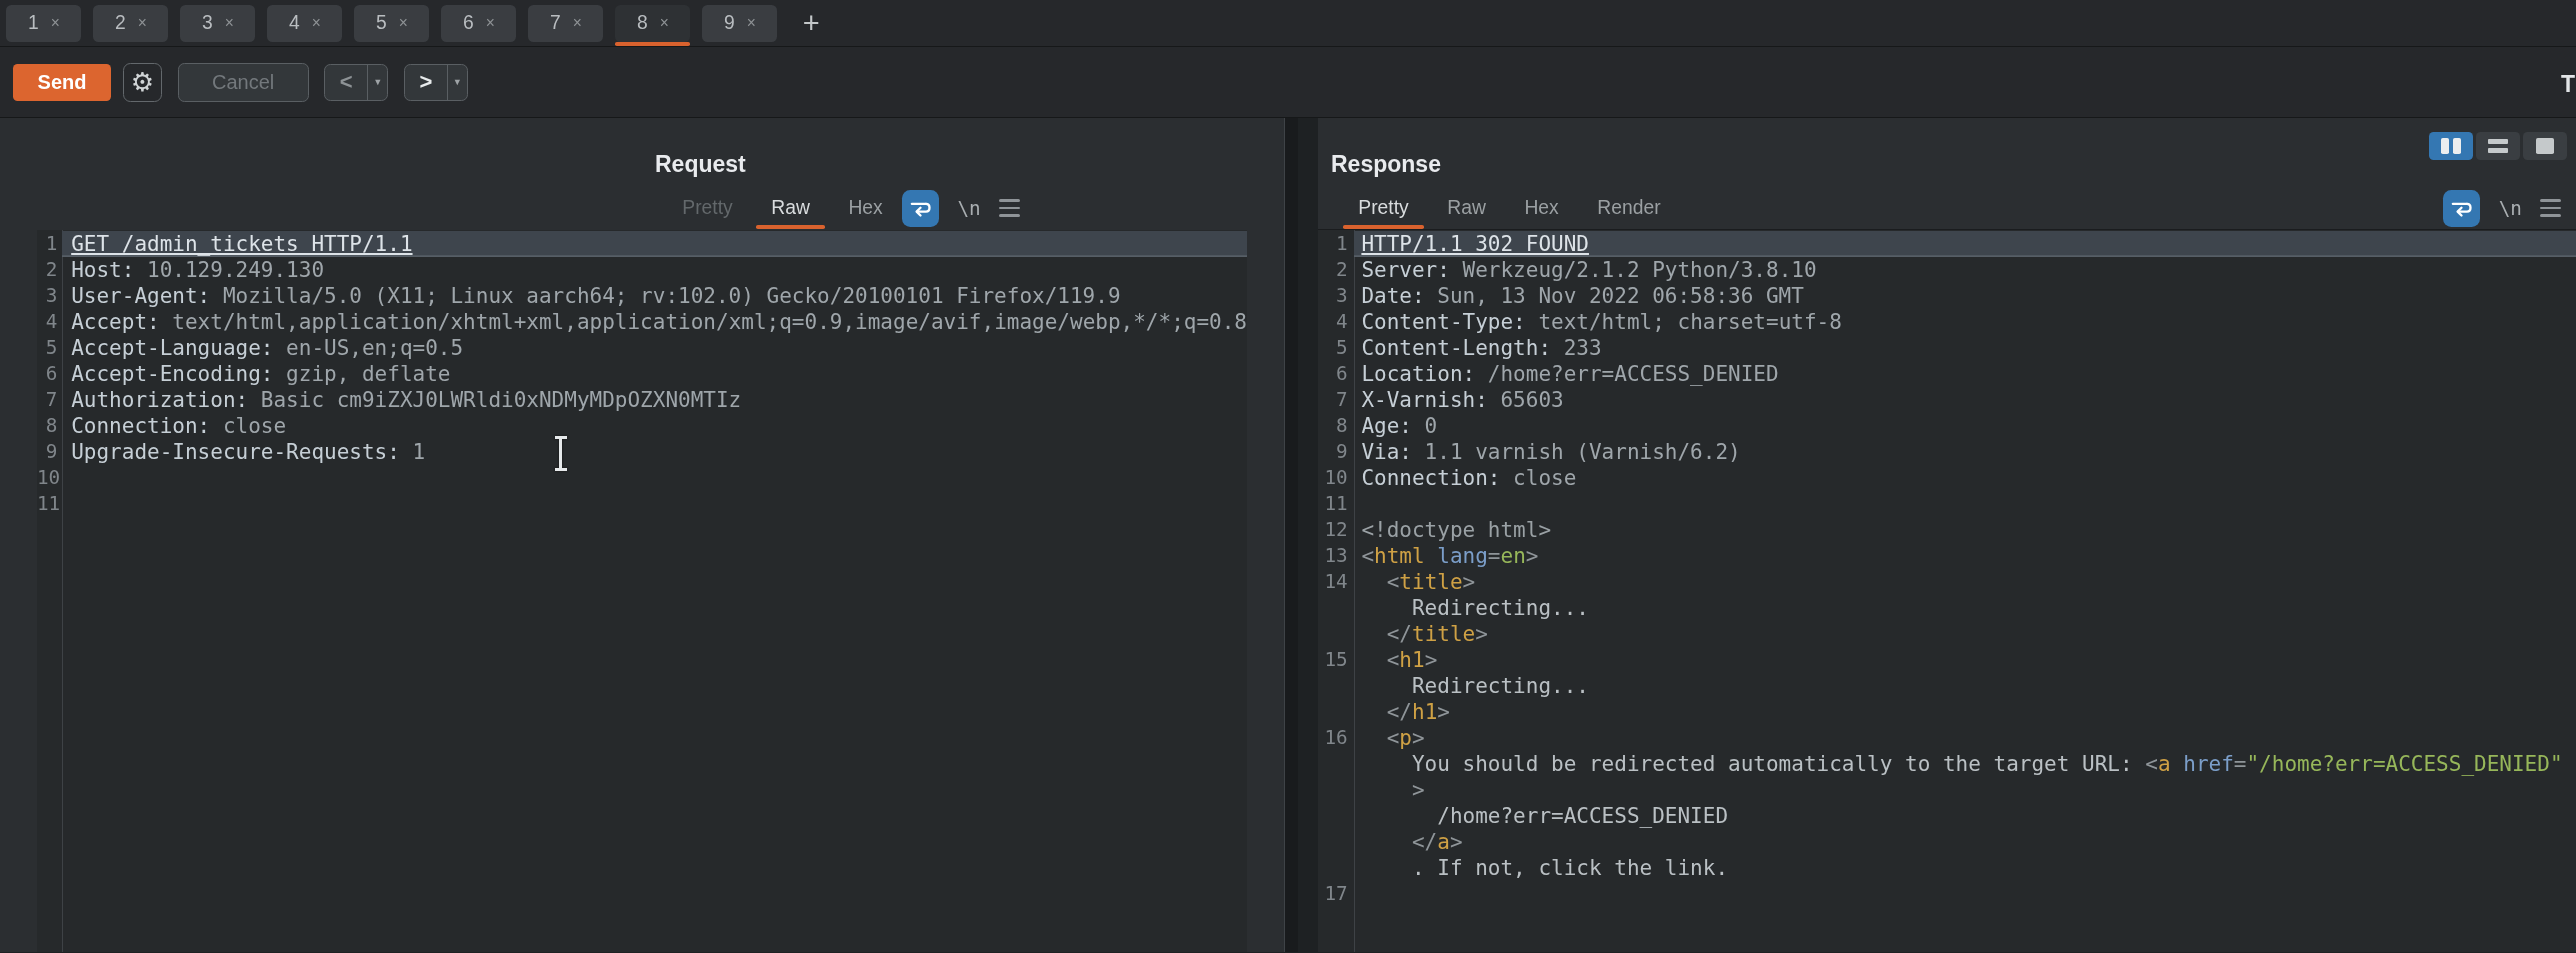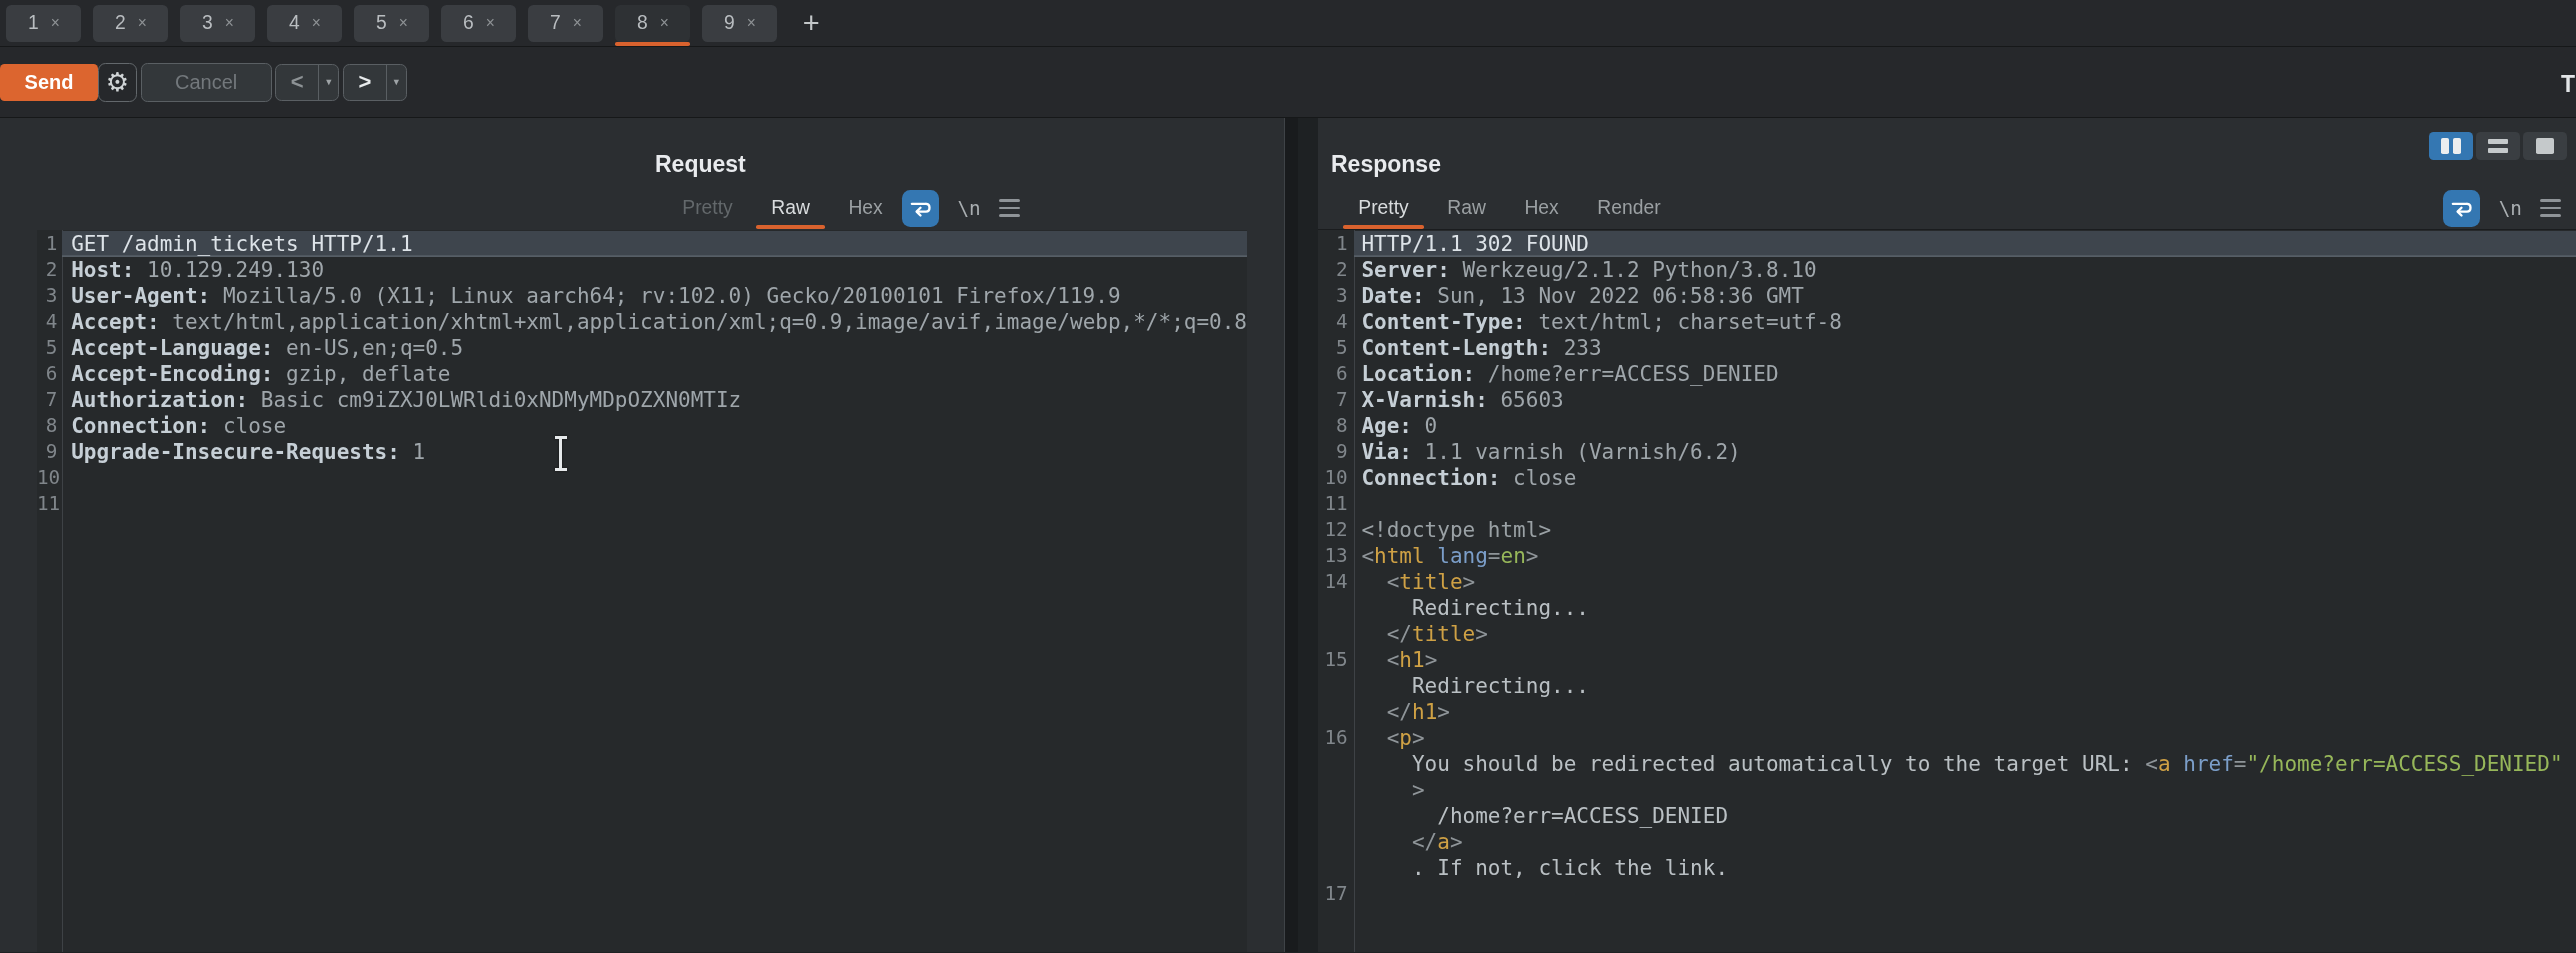--- a/index.html
+++ b/index.html
@@ -12,21 +12,21 @@
   .rtabs{display:flex;gap:12px;align-items:center;}
   .rtab{position:relative;width:75px;height:37px;border-radius:5.5px;background:#3a3d41;
         display:flex;align-items:center;justify-content:center;gap:12px;color:#b9bdc0;font-size:19.3px;}
   .rtab.selected{background:#2e3134;}
   .rtab-close{font-size:15.6px;color:#8e9295;}
   .rtab-underline{position:absolute;left:0;right:0;bottom:-4.6px;height:4.6px;border-radius:1.8px;background:#d9622e;}
   .addtab{margin-left:18.4px;font-size:29px;color:#c3c7c9;width:31px;text-align:center;line-height:31px;}
 
   
   .toolbar{position:relative;height:70px;background:#26282b;border-bottom:1.8px solid #161819;
-           display:flex;align-items:center;}
+           display:flex;align-items:center;padding-left:13px;gap:12px;}
   .btn-send{width:98px;height:37px;background:#dc652f;border-radius:4.6px;color:#ffffff;
             font-weight:bold;font-size:20px;display:flex;align-items:center;justify-content:center;}
   .btn-gear{width:37px;height:37px;border:1.8px solid #63686c;border-radius:7.4px;
             display:flex;align-items:center;justify-content:center;font-size:26px;color:#d0d4d6;}
   .btn-cancel{width:129px;height:37px;background:#33373a;border:1.8px solid #5a5f63;border-radius:6.4px;
               color:#73787c;font-size:20px;display:flex;align-items:center;justify-content:center;margin-left:3.7px;}
   .split{display:flex;width:64px;height:37px;border:1.8px solid #5a5f63;border-radius:6.4px;
          background:#33373a;box-sizing:border-box;overflow:hidden;margin-left:3.7px;}
   .split .main{flex:1;display:flex;align-items:center;justify-content:center;
                font-size:22px;font-weight:bold;}
@@ -76,22 +76,22 @@
   .editor.resp .gutterline{left:36px;}
   .row{display:flex;height:26px;white-space:pre;position:relative;}
   .ln{flex:none;text-align:right;color:#80868b;font-size:19.3px;box-sizing:border-box;}
   .editor.req .ln{width:25px;padding-right:4.6px;}
   .editor.resp .ln{width:36px;padding-right:6.4px;}
   .code{flex:1;}
   .editor.req .code{padding-left:9.2px;}
   .editor.resp .code{padding-left:7.4px;}
   .row.hl .code{background:#3e454d;box-shadow:inset 0 -1.8px 0 #565e66;}
 
-  .sg-bright{color:#dde3e8;}
-  .sg-hname{color:#c6cfd6;font-weight:bold;}
+  .sg-bright{color:#dde3e8;text-decoration:underline;}
+  .sg-hname{color:#c6cfd6;font-weight:normal;}
   .sg-hval{color:#9fa6ab;}
   .sg-doctype{color:#9aa1a5;}
   .sg-punc{color:#8f9599;}
   .sg-tag{color:#cfa145;}
   .sg-attr{color:#7b9ec9;}
   .sg-aval{color:#97b75a;}
   .sg-text{color:#bac0c4;}
 
   
   .ibeam{position:absolute;left:552px;top:436px;width:17.5px;height:35px;pointer-events:none;

